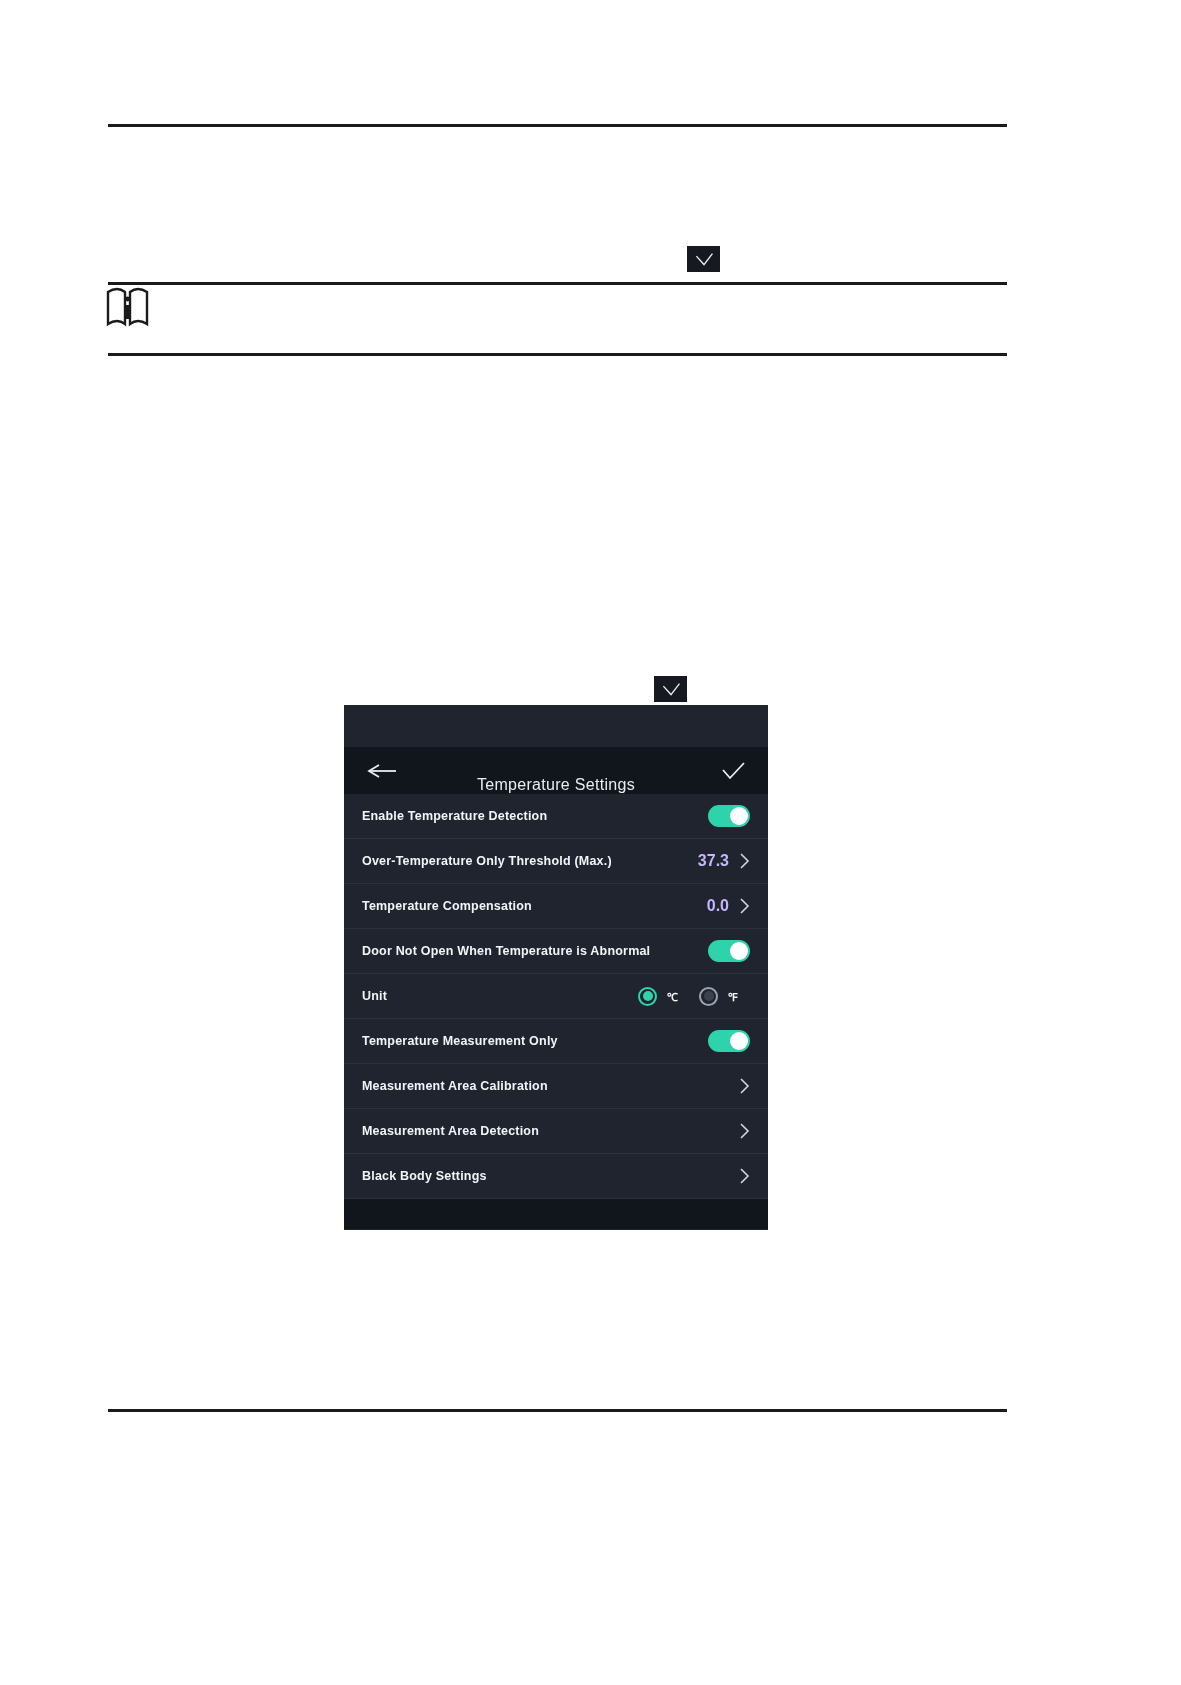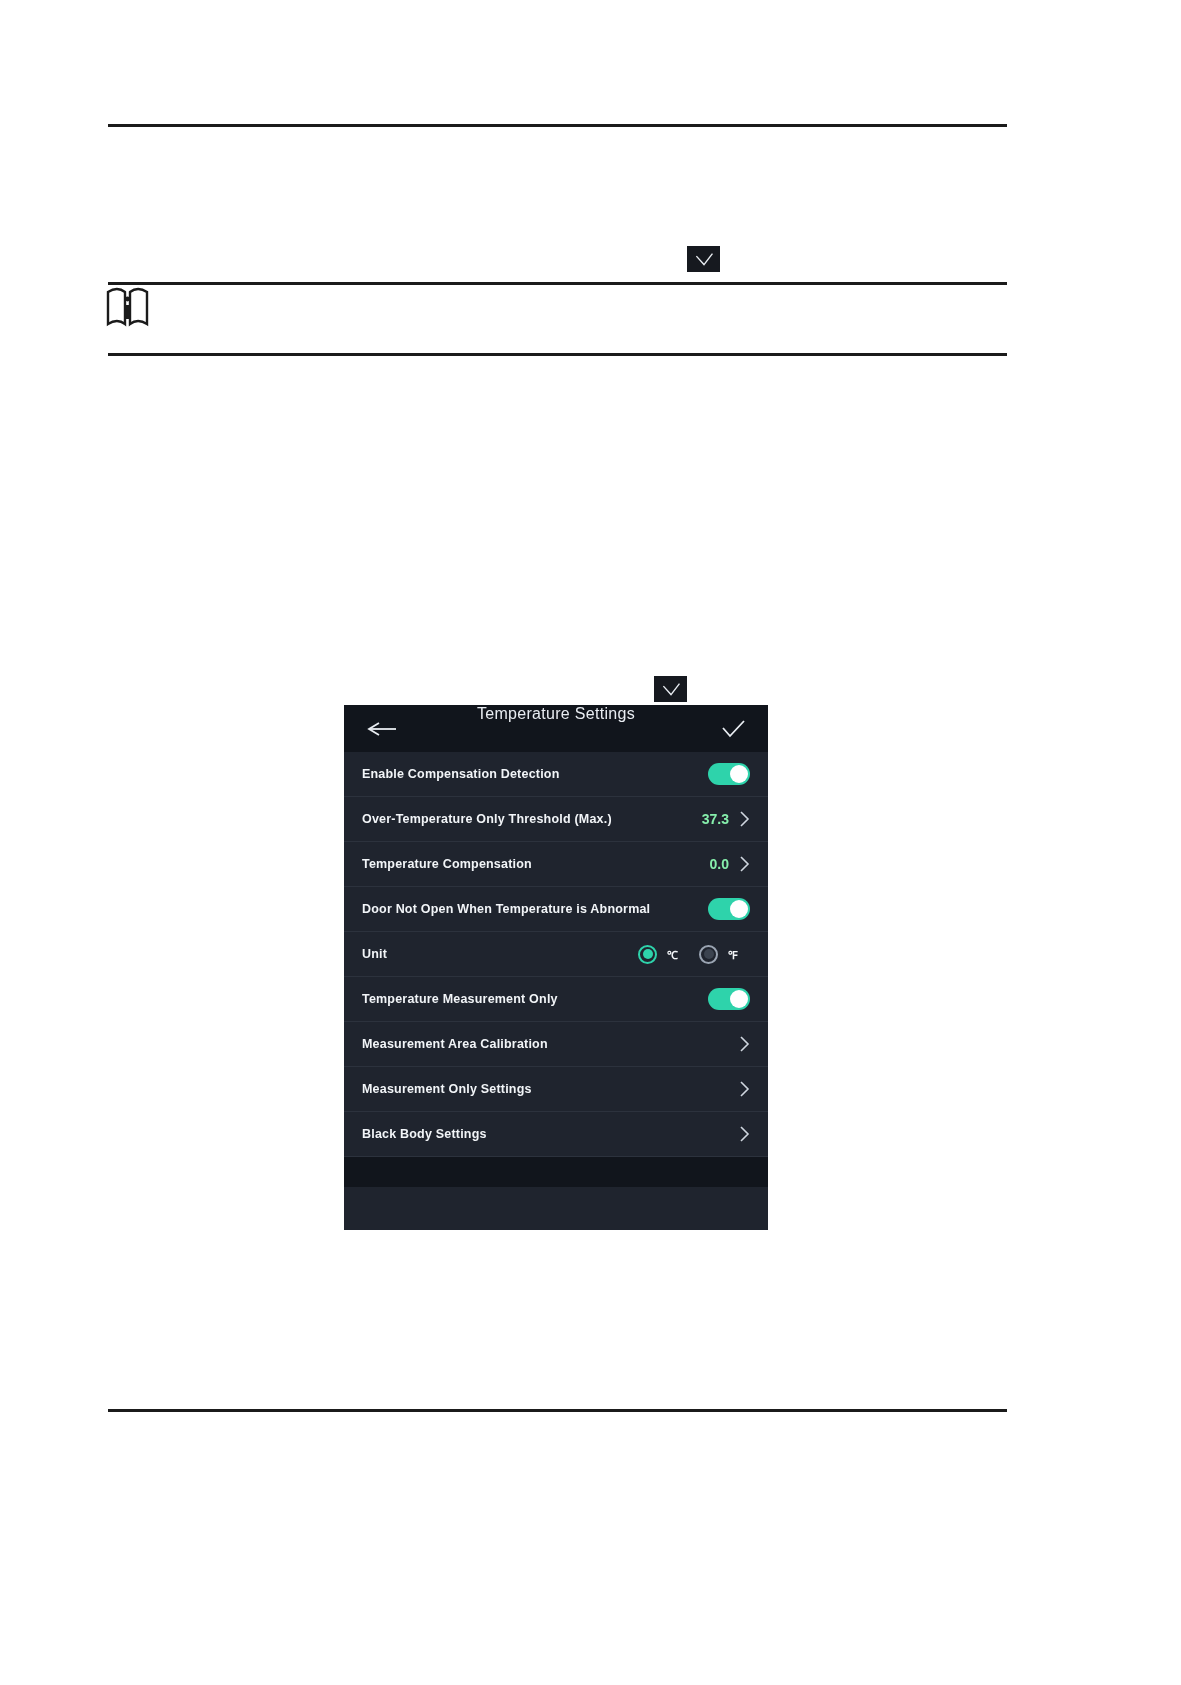--- a/index.html
+++ b/index.html
@@ -25,40 +25,40 @@
   .tick-badge-2 { left:654px; top:676px; width:33px; height:26px; }
 
   
   .device {
     position:absolute; left:344px; top:705px;
     width:424px; height:525px;
     background:#1f242e;
   }
   .device-header {
     height:47px; background:#11151c;
-    display:flex; align-items:flex-start; position:relative;
+    display:flex; align-items:flex-end; position:relative;margin-top:42px;
   }
   .back-arrow { position:absolute; left:22px; top:50%; transform:translateY(-50%); width:32px; height:20px; }
   .device-title {
     width:100%; text-align:center; color:#e9edf2;
     font-size:16px; letter-spacing:.3px;
   }
   .header-check { position:absolute; right:22px; top:50%; transform:translateY(-50%); width:26px; height:20px; }
 
   .row {
     height:45px; display:flex; align-items:center;
     padding:0 18px; position:relative;
     border-bottom:1px solid #2c323d;
   }
   .row:last-child { border-bottom:none; }
   .row-label {
     color:#f2f5f8; font-size:12.5px; font-weight:bold;
     letter-spacing:.2px; flex:1 1 auto; white-space:nowrap;
   }
-  .row-value { color:#86efac; font-size:14px; font-weight:bold; margin-right:10px; }
+  .row-value { color:#c4b5fd; font-size:16px; font-weight:bold; margin-right:10px; }
 
   .toggle {
     width:42px; height:22px; border-radius:11px;
     background:#2ed3ab; position:relative; flex:0 0 auto;
   }
   .toggle .knob {
     position:absolute; right:2px; top:2px;
     width:18px; height:18px; border-radius:50%; background:#ffffff;
   }
 
@@ -118,21 +118,21 @@
     </span>
     <div class="device-title">Temperature Settings</div>
     <span class="header-check">
       <svg viewBox="0 0 26 20" width="26" height="20">
         <polyline points="3,9 10,17 24,2" fill="none" stroke="#e9edf2" stroke-width="1.8"></polyline>
       </svg>
     </span>
   </div>
 
   <div class="row">
-    <span class="row-label">Enable Compensation Detection</span>
+    <span class="row-label">Enable Temperature Detection</span>
     <span class="toggle">
         <span class="knob"></span>
       </span>
   </div>
 
   <div class="row">
     <span class="row-label">Over-Temperature Only Threshold (Max.)</span>
     <span class="row-value">37.3</span>
     <span class="chevron">
       <svg viewBox="0 0 11 18" width="11" height="18">
@@ -183,21 +183,21 @@
   <div class="row">
     <span class="row-label">Measurement Area Calibration</span>
     <span class="chevron">
       <svg viewBox="0 0 11 18" width="11" height="18">
           <polyline points="2,2 9,9 2,16" fill="none" stroke="#cfd6df" stroke-width="1.6"></polyline>
         </svg>
     </span>
   </div>
 
   <div class="row">
-    <span class="row-label">Measurement Only Settings</span>
+    <span class="row-label">Measurement Area Detection</span>
     <span class="chevron">
       <svg viewBox="0 0 11 18" width="11" height="18">
           <polyline points="2,2 9,9 2,16" fill="none" stroke="#cfd6df" stroke-width="1.6"></polyline>
         </svg>
     </span>
   </div>
 
   <div class="row">
     <span class="row-label">Black Body Settings</span>
     <span class="chevron">

